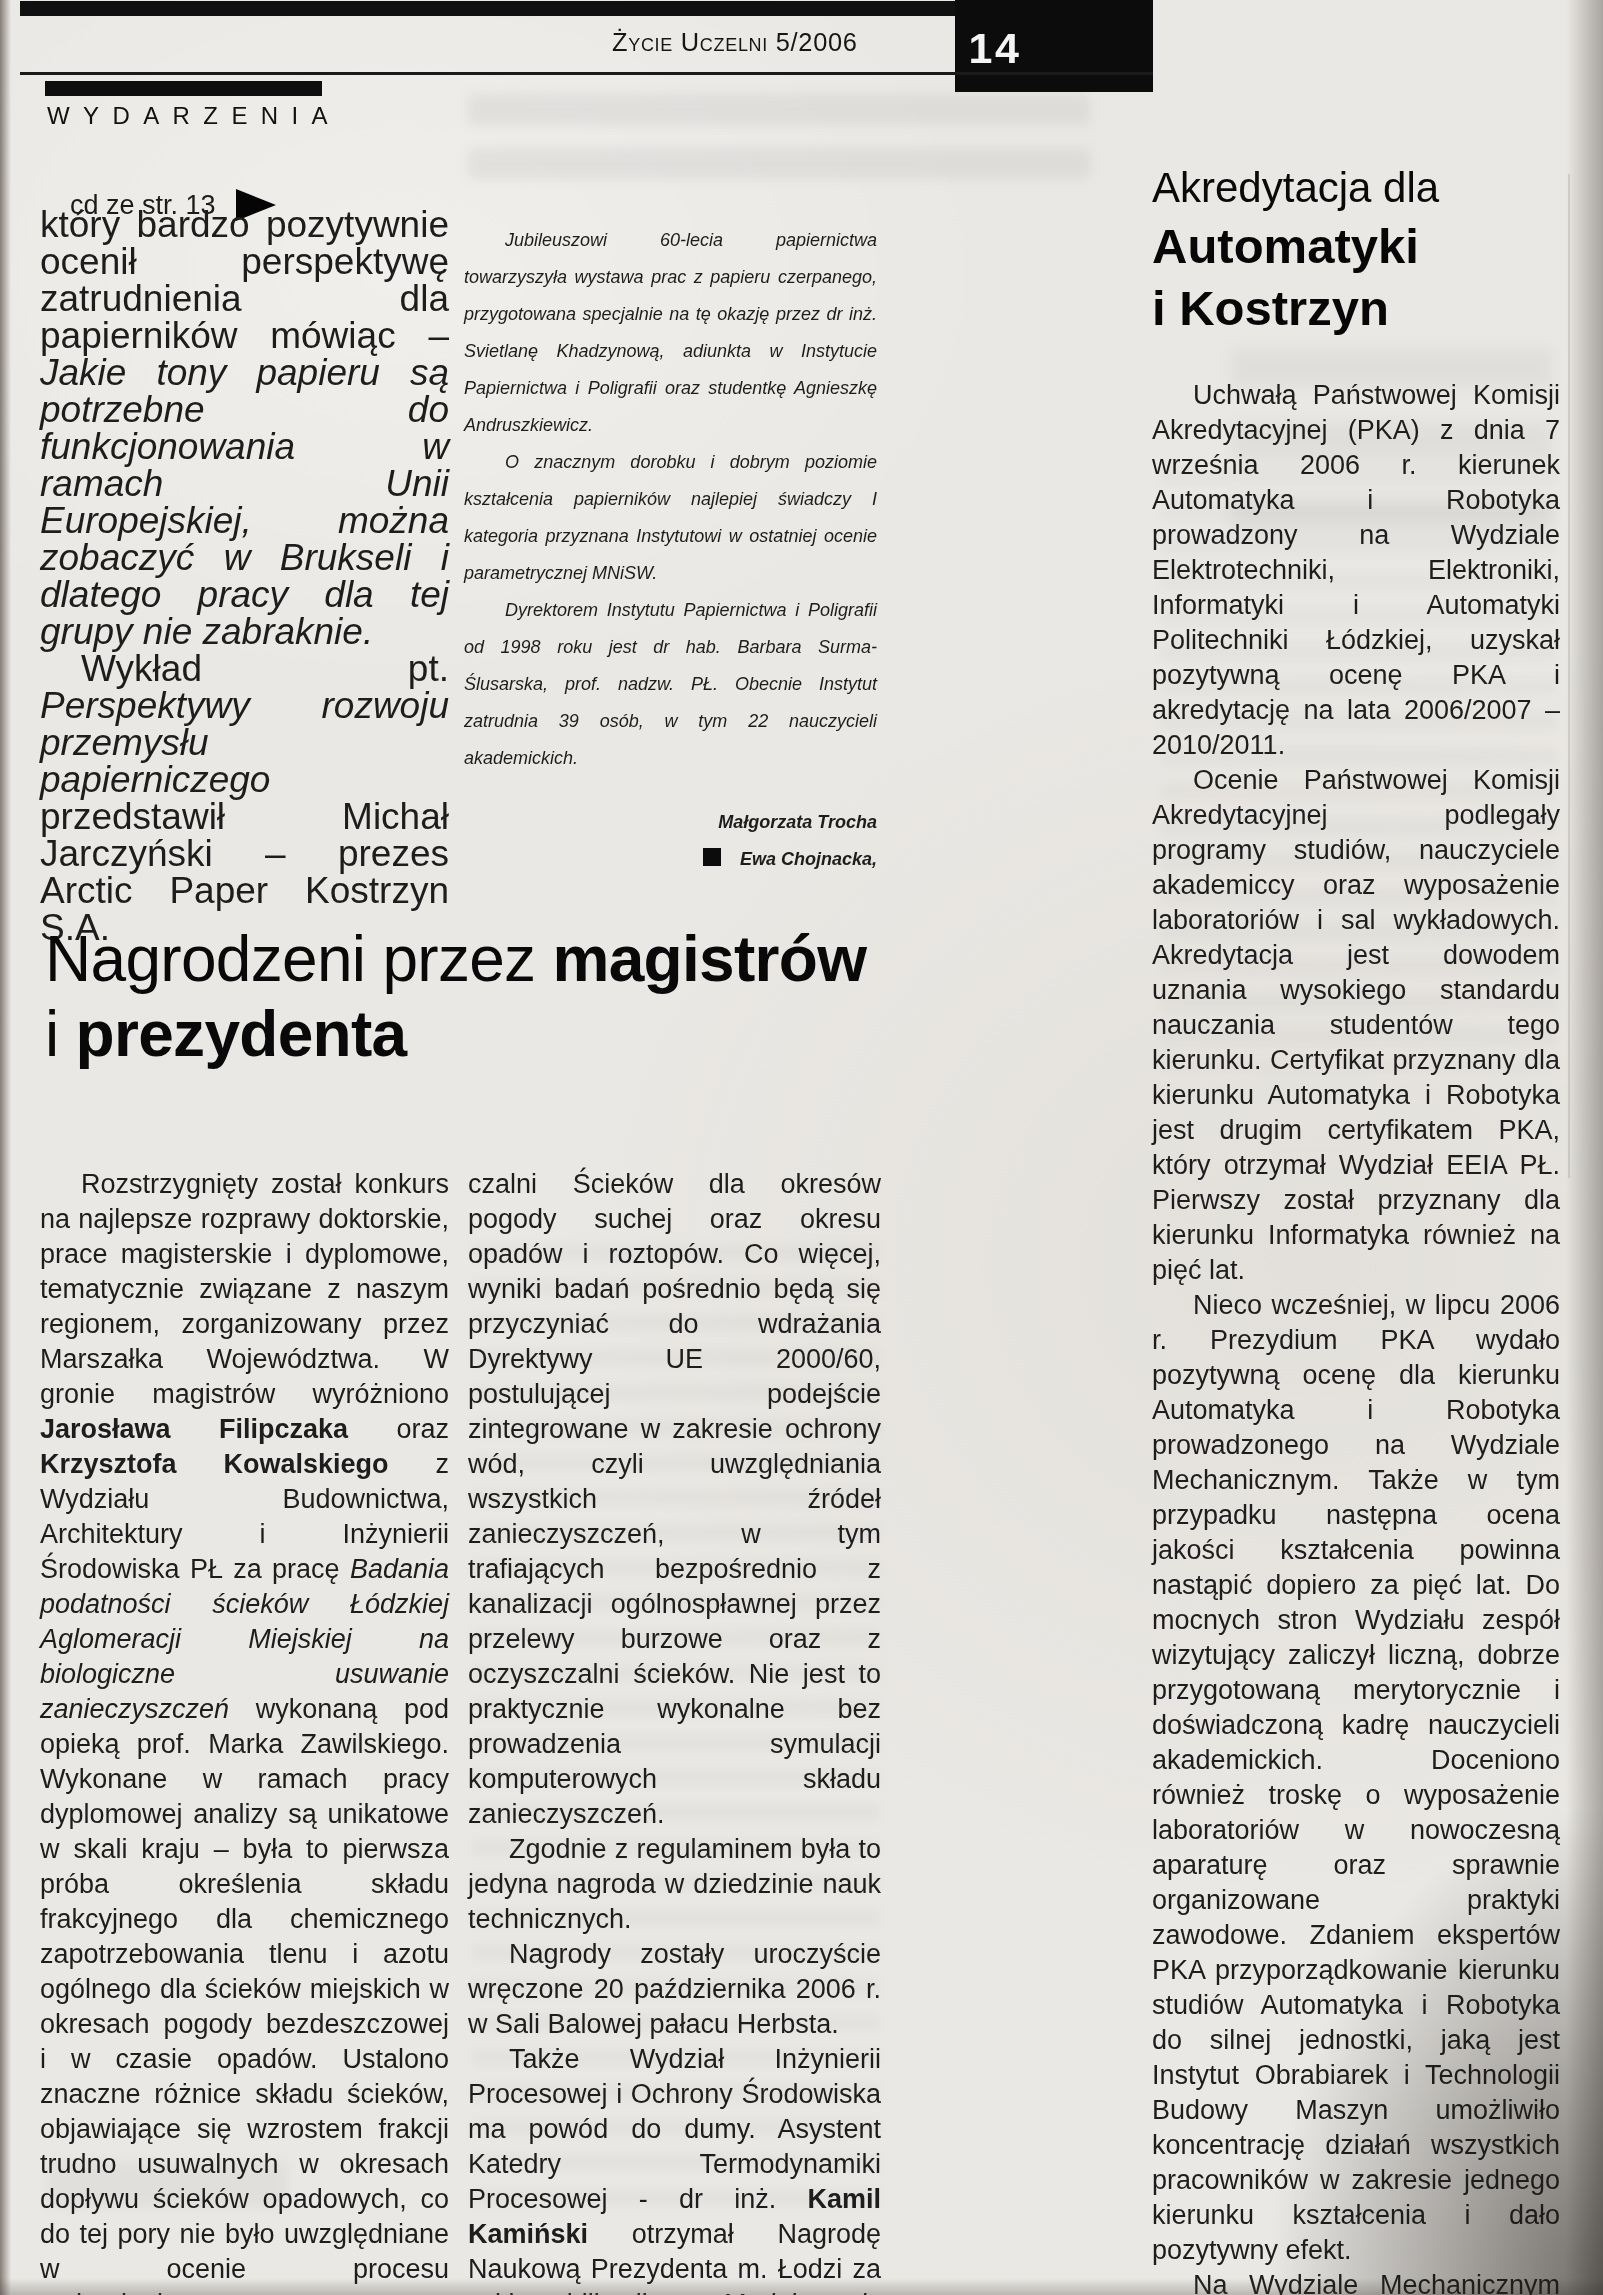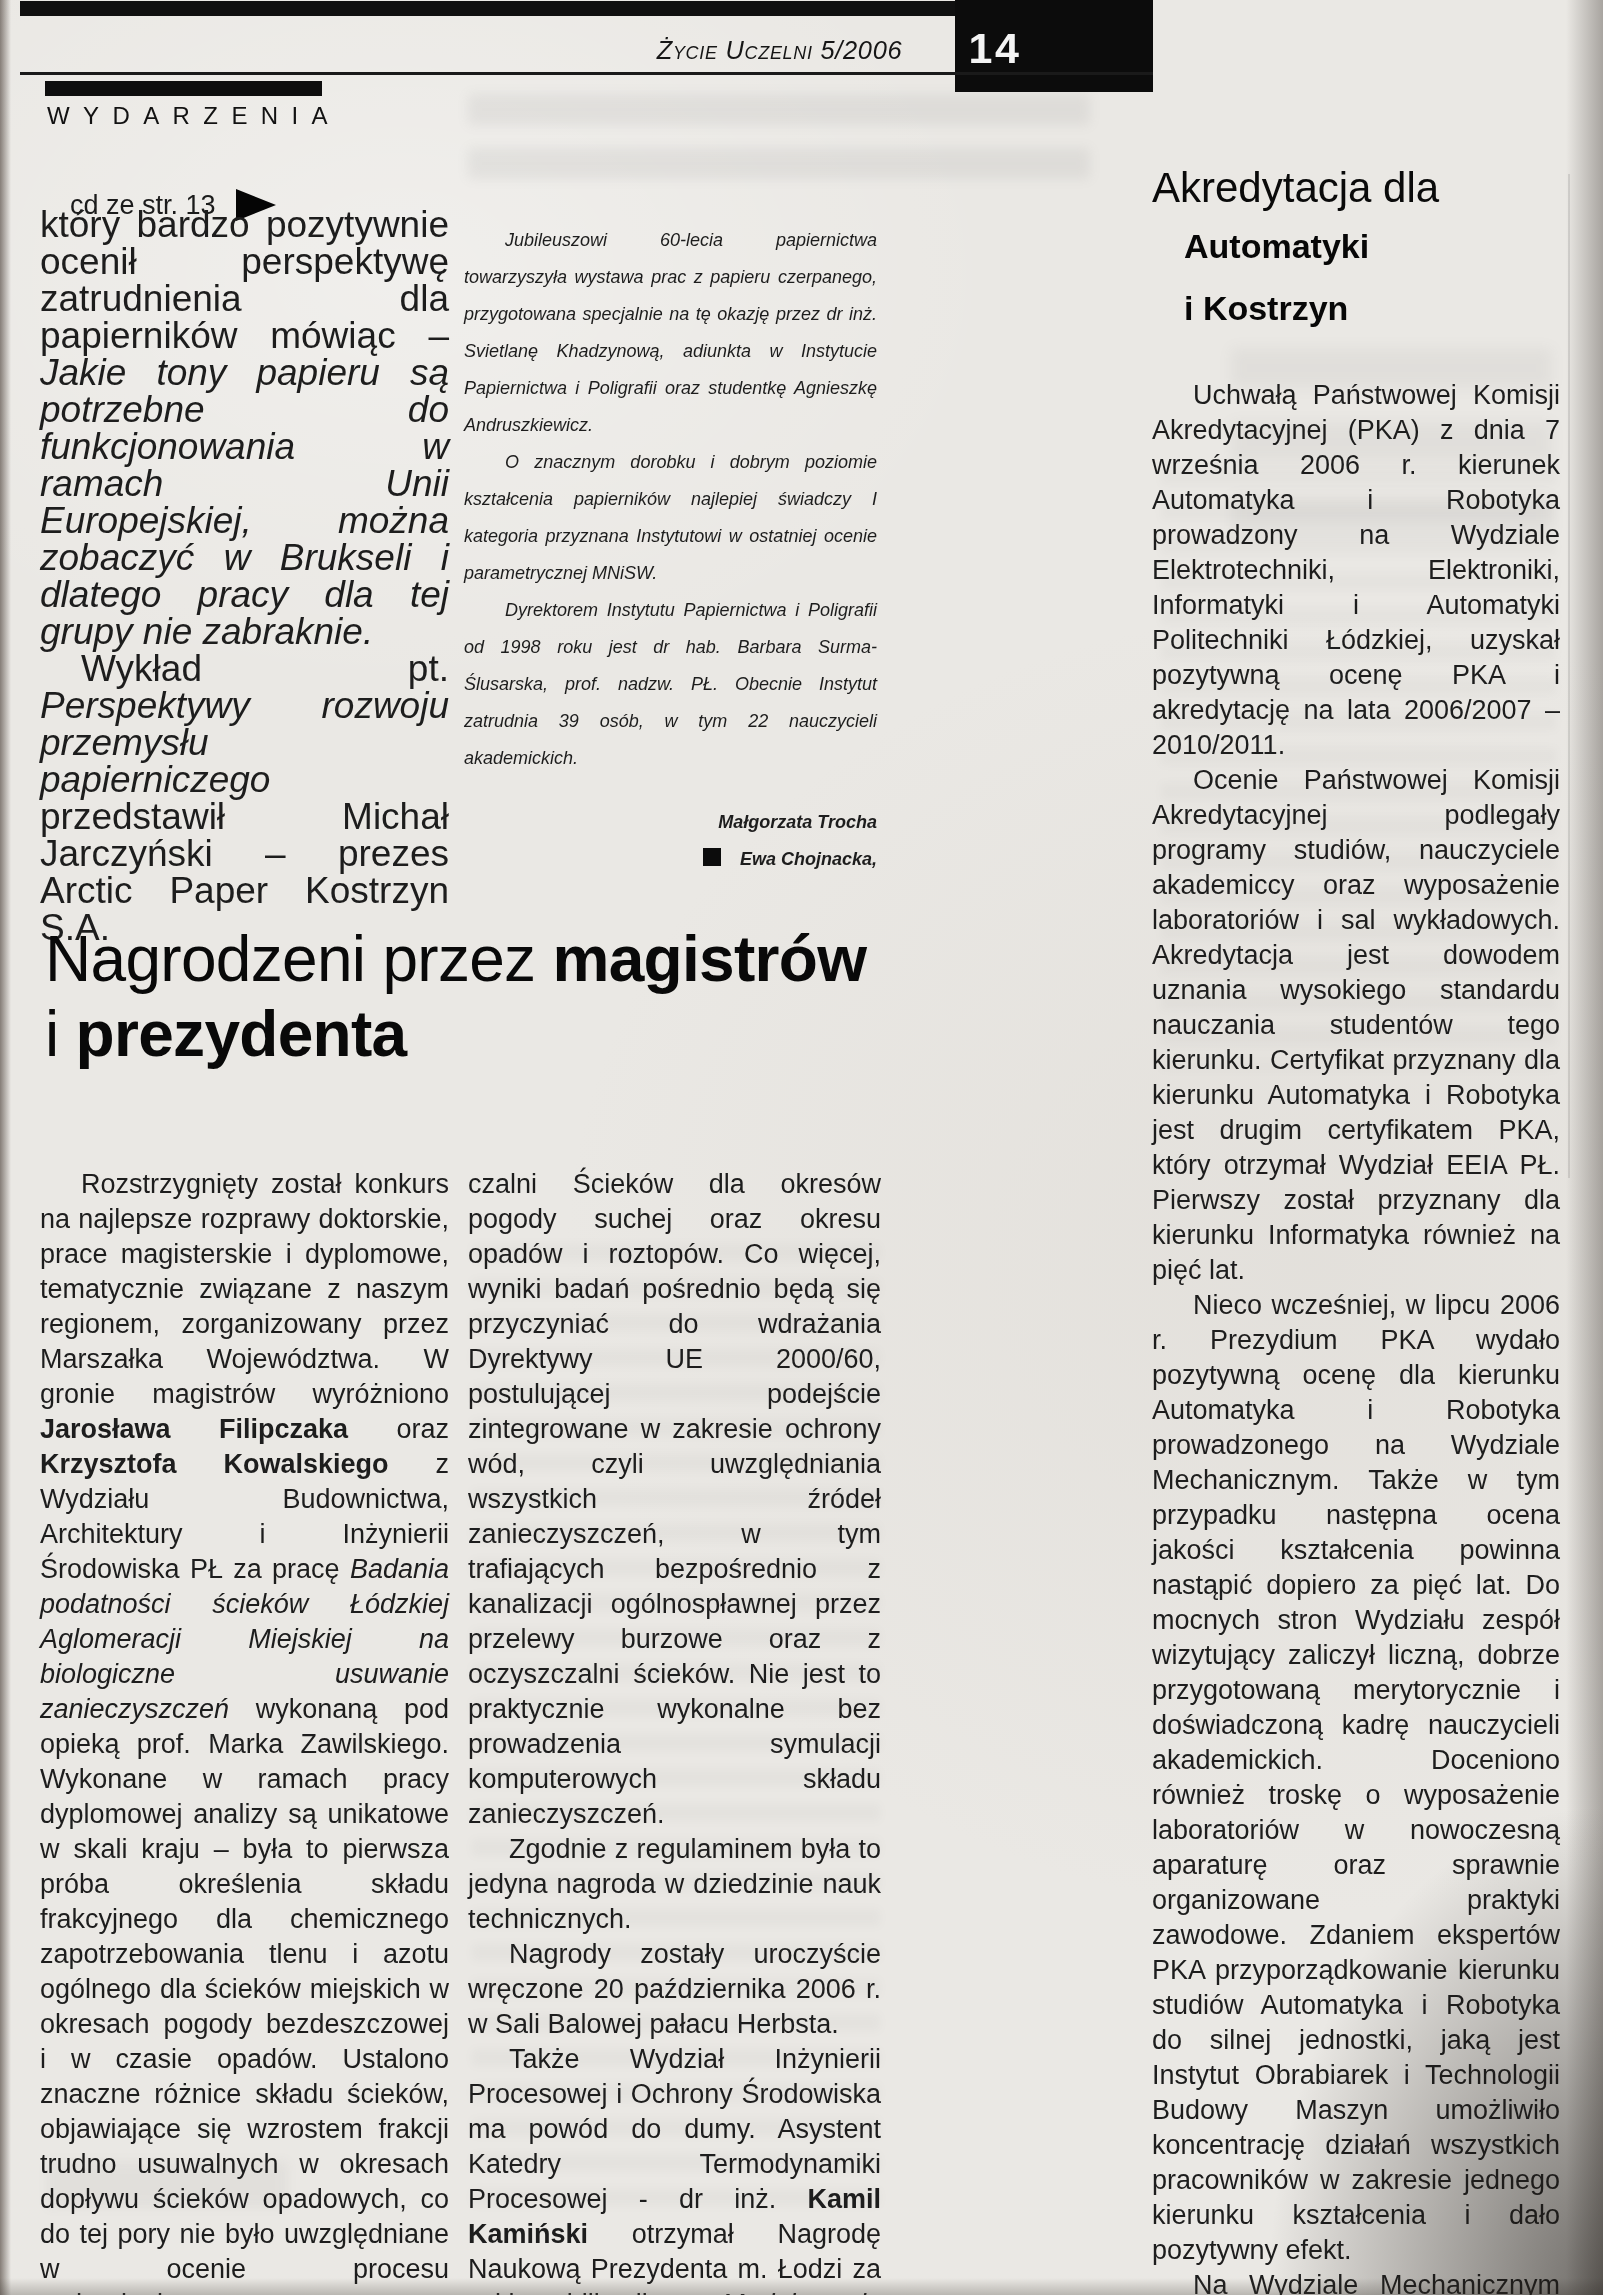--- a/index.html
+++ b/index.html
@@ -10,22 +10,22 @@
     overflow:hidden;
     background:
       radial-gradient(870px 602px at 25% 12%, rgba(255,255,255,.30), transparent 70%),
       radial-gradient(1004px 870px at 82% 55%, rgba(208,203,196,.28), transparent 75%),
       #eae8e4;
     font-family:"Liberation Sans","DejaVu Sans",sans-serif;
     color:#1e1e1e;
   }
   
   .topbar{position:absolute;left:20px;top:1.3px;width:1132px;height:14.7px;background:#101010;}
-  .journal{position:absolute;left:612px;top:36px;width:335px;text-align:center;
-    font-variant:small-caps;font-size:25.4px;letter-spacing:0.7px;color:#161616;font-style:italic;}
+  .journal{position:absolute;left:612px;top:28px;width:335px;text-align:left;
+    font-variant:small-caps;font-size:25.4px;letter-spacing:0.7px;color:#161616;}
   .pagebox{position:absolute;left:955px;top:0;width:198px;height:92px;background:#0c0c0c;
     display:flex;align-items:center;}
   .pagebox span{color:#f4f4f4;font-size:43px;font-weight:700;padding-left:13.4px;padding-top:4px;letter-spacing:2.7px;}
   .hrule{position:absolute;left:20px;top:72px;width:1133px;height:3.3px;background:#1a1a1a;}
   .secbar{position:absolute;left:45px;top:81px;width:277px;height:14.7px;background:#0e0e0e;}
   .seclabel{position:absolute;left:47px;top:102px;font-size:24px;letter-spacing:13.4px;color:#121212;}
   
   .cdnote{position:absolute;left:70px;top:189px;font-size:27px;color:#1b1b1b;}
   .tri{display:inline-block;width:0;height:0;margin-left:20px;vertical-align:-6.7px;
     border-top:16.7px solid transparent;border-bottom:16.7px solid transparent;border-left:40px solid #050505;}
@@ -36,21 +36,21 @@
   .col1top{left:40px;top:206px;width:409px;font-size:37px;line-height:37px;}
   .col2top{left:464px;top:222px;width:413px;font-size:18px;line-height:37px;font-style:italic;}
   .col3{left:1152px;top:161px;width:408px;font-size:27px;line-height:35px;}
   .col1low{left:40px;top:1167px;width:409px;font-size:27px;line-height:35px;}
   .col2low{left:468px;top:1167px;width:413px;font-size:27px;line-height:35px;}
   .seg-i{font-style:italic;}
   .seg-b{font-weight:700;}
   
   .akr-title{margin:0 0 39px 0;font-weight:400;}
   .akr-title .t1{display:block;font-size:42px;line-height:54px;color:#0a0a0a;}
-  .akr-title .t2{display:block;font-size:34px;line-height:62px;font-weight:700;color:#070707;margin-left:32px;}
+  .akr-title .t2{display:block;font-size:49px;line-height:62px;font-weight:700;color:#070707;}
   .nag-title{position:absolute;left:45px;top:922px;width:937px;margin:0;font-weight:400;}
   .nag-title .line{display:block;font-size:64px;line-height:75px;color:#090909;letter-spacing:-0.7px;}
   .nag-title .seg-b{font-weight:700;}
   
   .sig{font-weight:700;text-align:right;margin-top:27px;text-indent:0 !important;}
   .sig div{text-indent:0;}
   .sq{display:inline-block;width:18px;height:18px;background:#0c0c0c;margin-right:19px;vertical-align:-0.7px;}
   
   .ghost{position:absolute;pointer-events:none;}
   #ghost1{left:468px;top:94px;width:622px;height:100px;opacity:.10;filter:blur(6px);

